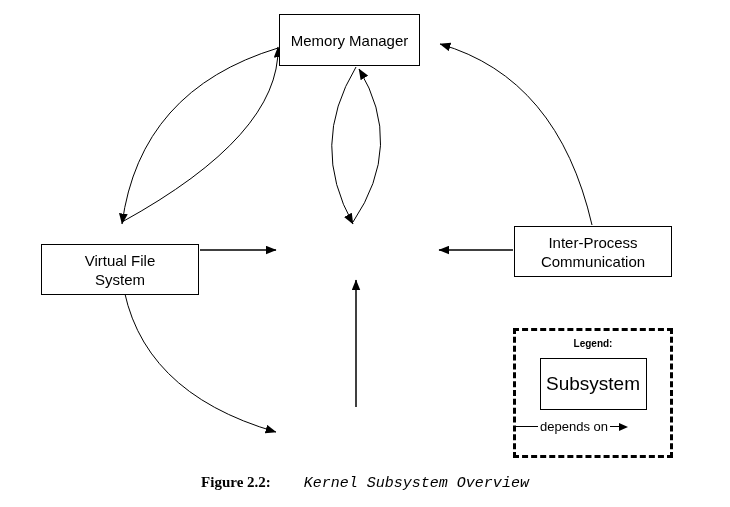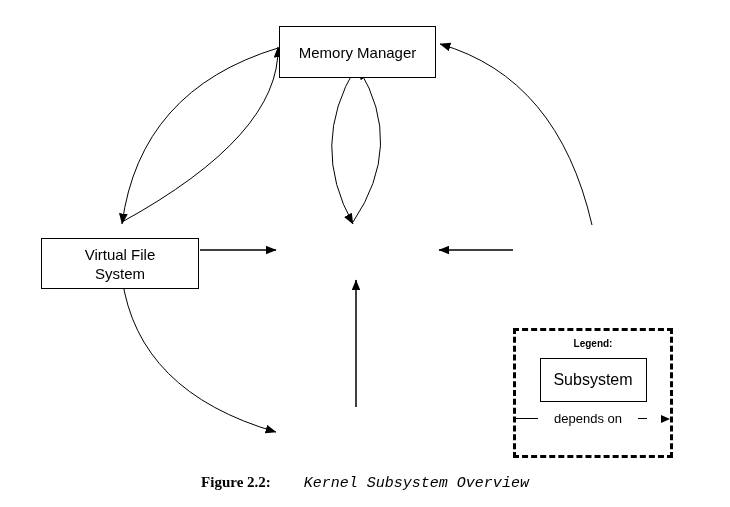--- a/index.html
+++ b/index.html
@@ -27,22 +27,22 @@
     background: #ffffff;
     display: flex;
     align-items: center;
     justify-content: center;
     text-align: center;
     font-size: 15px;
     color: #000000;
     line-height: 19px;
   }
   .node span { white-space: pre-line; }
-  #node-mm  { left: 279px; top: 26px;  width: 157px; height: 52px; }
-  #node-vfs { left: 41px;  top: 238px; width: 158px; height: 51px; }
+  #node-mm  { left: 279px; top: 14px;  width: 141px; height: 52px; }
+  #node-vfs { left: 41px;  top: 244px; width: 158px; height: 51px; }
   #node-ps  { left: 278px; top: 226px; width: 159px; height: 51px; }
   #node-ipc { left: 514px; top: 226px; width: 158px; height: 51px; }
   #node-ni  { left: 278px; top: 408px; width: 159px; height: 53px; }
 
   #legend {
     position: absolute;
     box-sizing: border-box;
     left: 513px; top: 328px;
     width: 160px; height: 130px;
     border: 3px dashed #000000;
@@ -52,33 +52,33 @@
     margin-top: 7px;
     text-align: center;
     font-size: 10px;
     font-weight: bold;
     color: #000000;
   }
   .legend-node {
     box-sizing: border-box;
     margin: 9px auto 0 auto;
     width: 107px;
-    height: 44px;
+    height: 52px;
     border: 1px solid #000000;
     display: flex;
     align-items: center;
     justify-content: center;
-    font-size: 16px;
+    font-size: 19px;
     color: #000000;
   }
   .legend-rel {
     margin-top: 9px;
     display: flex;
     align-items: center;
-    justify-content: space-between;
+    justify-content: flex-start;
     font-size: 13px;
     color: #000000;
   }
   .rel-line {
     display: inline-block;
     height: 1px;
     background: #000000;
   }
   .rel-line.long  { width: 22px; margin-right: 2px; }
   .rel-line.short { width: 9px;  margin-left: 2px; }
@@ -126,20 +126,24 @@
     </g>
   </svg>
 
   <div class="node" id="node-mm">
     <span>Memory Manager</span>
   </div>
   <div class="node" id="node-vfs">
     <span>Virtual File
 System</span>
   </div>
+  <div class="node" id="node-ipc">
+    <span>Inter-Process
+Communication</span>
+  </div>
 
   <div id="legend">
     <div class="legend-title">Legend:</div>
     <div class="legend-node">
       <span>Subsystem</span>
     </div>
     <div class="legend-rel">
       <span class="rel-line long"></span>
       <span>depends on</span>
       <span class="rel-line short"></span>

